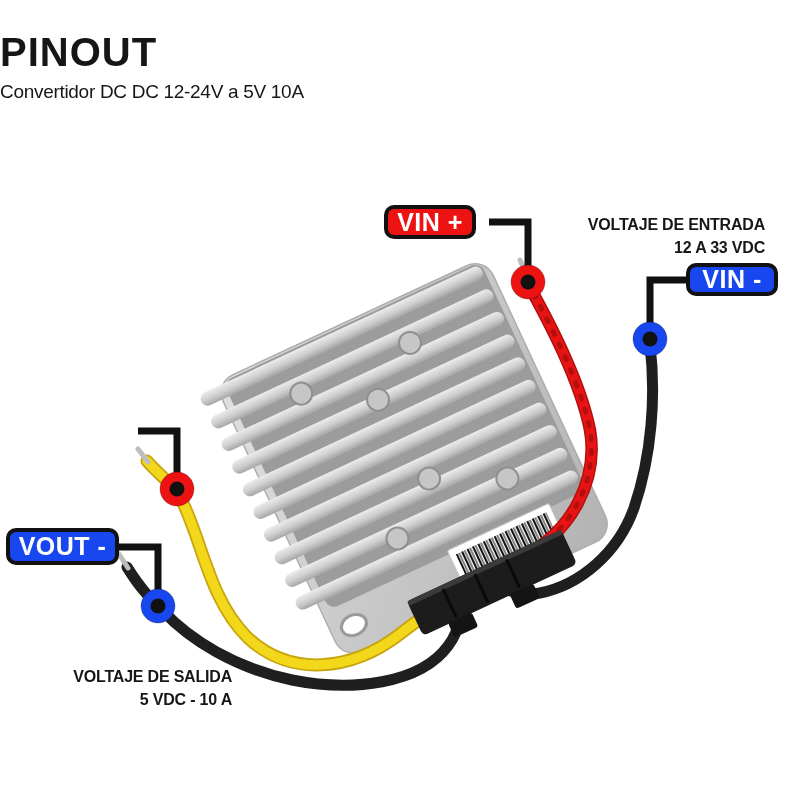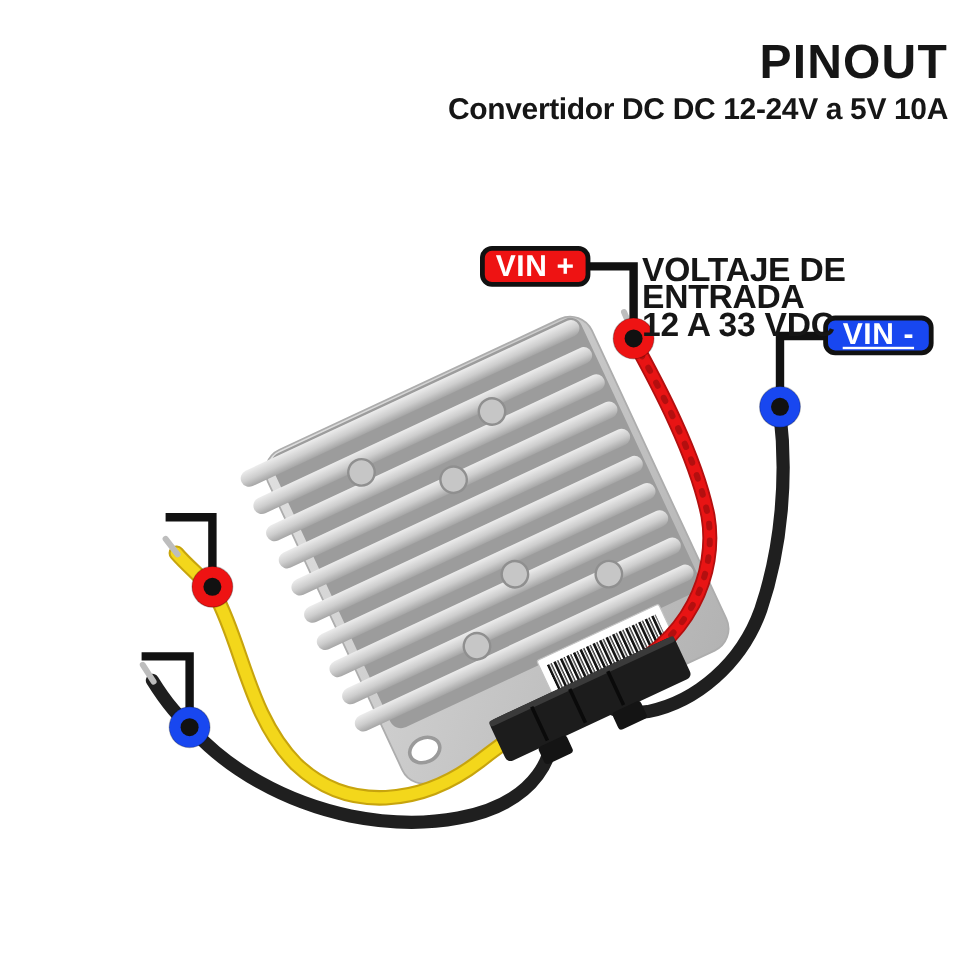--- a/index.html
+++ b/index.html
@@ -4,37 +4,37 @@
 <style>
   :root{
     --accent-red:#ee1313; --accent-blue:#1847f0;
     --wire-red:#e81414; --wire-yellow:#f3d71b; --wire-black:#1f1f1f;
     --text:#161616;
   }
   html,body{margin:0;padding:0;}
   body{font-family:"Liberation Sans",sans-serif;background:#fff;}
   .canvas{position:relative;width:800px;height:800px;background:#fff;overflow:hidden;}
 
-  header{position:absolute;top:30px;left:0;width:790px;text-align:right;color:var(--text);}
+  header{position:absolute;top:30px;left:0;width:790px;text-align:left;color:var(--text);}
   .title{font-size:40px;font-weight:800;letter-spacing:1px;line-height:44px;margin:0;}
-  .sub{font-size:25px;font-weight:700;letter-spacing:-0.3px;line-height:29px;margin-top:3px;}
+  .sub{font-size:19px;font-weight:400;letter-spacing:-0.3px;line-height:29px;margin-top:3px;}
 
   svg.fig{position:absolute;left:0;top:0;}
 
   .badge{position:absolute;display:flex;align-items:center;justify-content:center;
     box-sizing:border-box;color:#fff;font-weight:700;font-size:25px;letter-spacing:0.5px;
     border:4px solid #111;border-radius:10px;}
   .badge.red{background:var(--accent-red);}
-  .badge.blue{background:var(--accent-blue);text-decoration:underline;}
-  #badge-vin-plus {left:400px;top:205px;width:92px;height:34px;}
+  .badge.blue{background:var(--accent-blue);}
+  #badge-vin-plus {left:384px;top:205px;width:92px;height:34px;}
   #badge-vin-minus{left:686px;top:263px;width:92px;height:33px;}
   #badge-vout-plus{left:18px;top:412px;width:121px;height:37px;}
   #badge-vout-minus{left:6px;top:528px;width:113px;height:37px;}
 
-  .note{position:absolute;text-align:left;font-weight:700;font-size:28px;line-height:23px;
+  .note{position:absolute;text-align:right;font-weight:700;font-size:16px;line-height:23px;
     color:var(--text);letter-spacing:-0.2px;}
   #note-input{left:535px;top:213px;width:230px;}
   #note-output{left:10px;top:665px;width:222px;}
 </style>
 </head>
 <body>
 
 <div class="canvas">
 
   <header>
@@ -144,19 +144,24 @@
       </g>
       <g>
         <circle cx="158" cy="606" r="17" style="fill:var(--accent-blue)" stroke="rgba(0,0,0,0.25)"></circle>
         <circle cx="158" cy="606" r="7.5" fill="#111"></circle>
       </g>
     </g>
   </svg>
 
   <div class="badge red" id="badge-vin-plus">VIN +</div>
   <div class="badge blue" id="badge-vin-minus">VIN -</div>
+  <div class="badge blue" id="badge-vout-minus">VOUT -</div>
 
   <div class="note" id="note-input">
     <div>VOLTAJE DE ENTRADA</div>
     <div>12 A 33 VDC</div>
   </div>
+  <div class="note" id="note-output">
+    <div>VOLTAJE DE SALIDA</div>
+    <div>5 VDC - 10 A</div>
+  </div>
 
 </div>
 
 </body></html>

